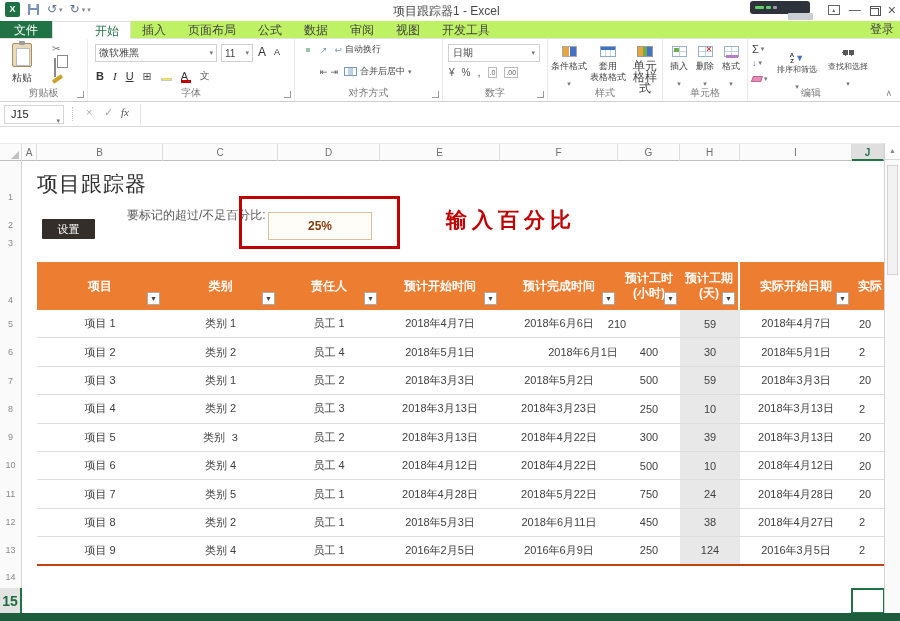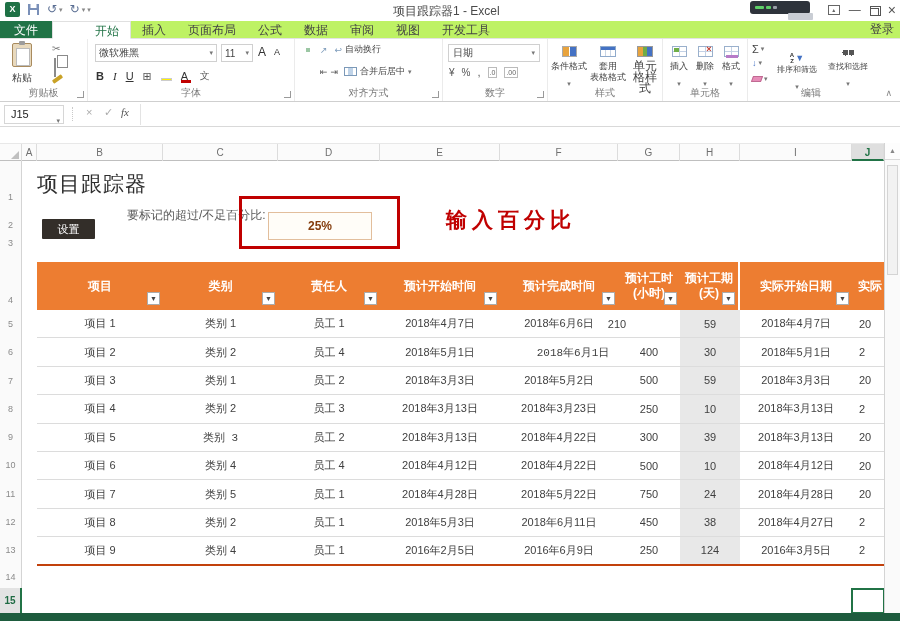--- a/index.html
+++ b/index.html
@@ -100,21 +100,21 @@
     border-left:8px solid rgba(0,0,0,0); border-bottom:8px solid #C0C0C0; }
   .col-letter { position:absolute; top:0; height:17px; line-height:17px; text-align:center;
     font-size:10px; color:#6F6F6F; border-right:1px solid #DCDCDC; }
   .col-letter.selected { background:#DFDFDF; border-bottom:2px solid #217346; color:#217346; font-weight:bold; }
 
   .grid { position:absolute; left:0; top:161px; width:884px; height:452px; background:#fff; overflow:hidden; }
   .gutter { position:absolute; left:0; top:0; width:22px; height:452px; background:#FAFAFA; border-right:1px solid #D4D4D4; }
   .row-num { position:absolute; left:0; width:21px; height:16px; line-height:16px;
     text-align:center; font-size:9px; color:#8A8A8A; }
   .row-num.selected { width:22px; height:26px; line-height:26px; background:#E3E3E3; color:#1F6B43;
-    font-weight:bold; font-size:10px; border-right:2px solid #217346; }
+    font-weight:bold; font-size:14px; border-right:2px solid #217346; }
 
   
   .sheet-title { position:absolute; left:37px; top:9px; font-size:21px; font-weight:500; color:#2E2E2E; letter-spacing:1px; }
   .settings-btn { position:absolute; left:42px; top:58px; width:53px; height:20px; background:#332E29; color:#fff;
     font-size:11px; text-align:center; line-height:20px; border-radius:1px; }
   .threshold-label { position:absolute; left:127px; top:46px; font-size:12px; color:#595959; }
   .threshold-input { position:absolute; left:268px; top:51px; width:104px; height:28px; background:#FFFDF8;
     border:1px solid #E2BE9C; text-align:center; line-height:26px; font-size:12px; font-weight:bold; color:#843C0C; }
   .red-rect { position:absolute; left:239px; top:35px; width:161px; height:53px; border:3px solid #C00000; }
   .red-note { position:absolute; left:446px; top:45px; font-size:21px; font-weight:bold; color:#C00000;
@@ -449,21 +449,21 @@
         <div class="td" style="left: 549px; width: 62px;">210</div>
         <div class="td shade" style="left: 643px; width: 60px;">59</div>
         <div class="td" style="left: 703px; width: 112px;">2018年4月7日</div>
         <div class="td trunc" style="left: 815px; width: 33px;">20</div>
       </div>
       <div class="tr" style="top: 28.4px;">
         <div class="td" style="left: 0px; width: 126px;">项目 2</div>
         <div class="td" style="left: 126px; width: 115px;">类别 2</div>
         <div class="td" style="left: 241px; width: 102px;">员工 4</div>
         <div class="td" style="left: 343px; width: 120px;">2018年5月1日</div>
-        <div class="td" style="left: 477px; width: 118px; font-family: Liberation Mono, monospace;">2018年6月1日</div>
+        <div class="td" style="left: 487px; width: 118px;">2018年6月1日</div>
         <div class="td" style="left: 581px; width: 62px;">400</div>
         <div class="td shade" style="left: 643px; width: 60px;">30</div>
         <div class="td" style="left: 703px; width: 112px;">2018年5月1日</div>
         <div class="td trunc" style="left: 815px; width: 33px;">2</div>
       </div>
       <div class="tr" style="top: 56.8px;">
         <div class="td" style="left: 0px; width: 126px;">项目 3</div>
         <div class="td" style="left: 126px; width: 115px;">类别 1</div>
         <div class="td" style="left: 241px; width: 102px;">员工 2</div>
         <div class="td" style="left: 343px; width: 120px;">2018年3月3日</div>

